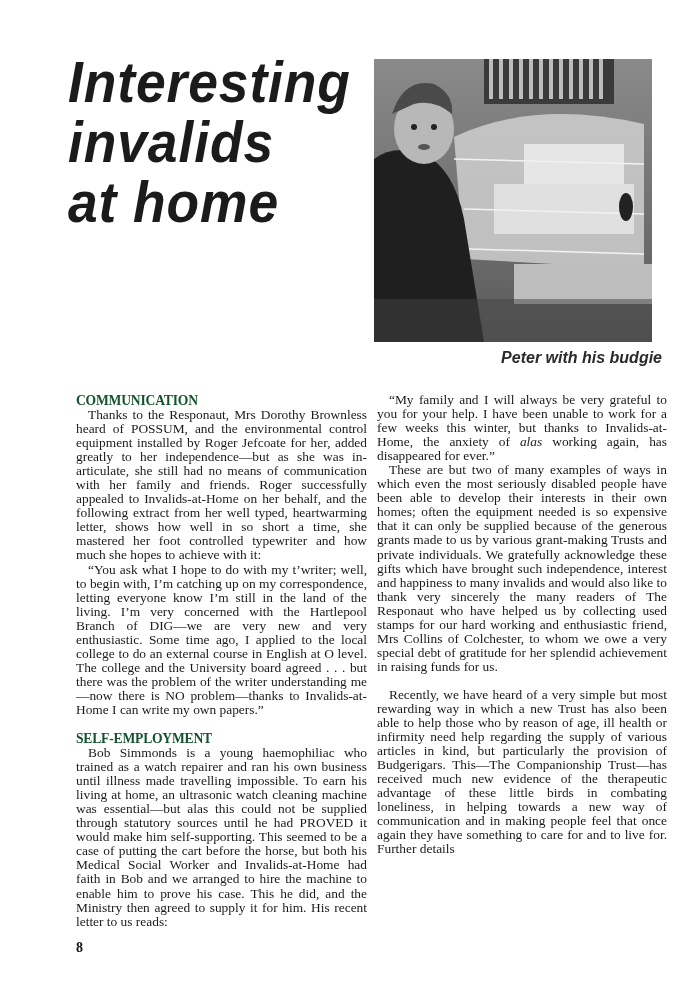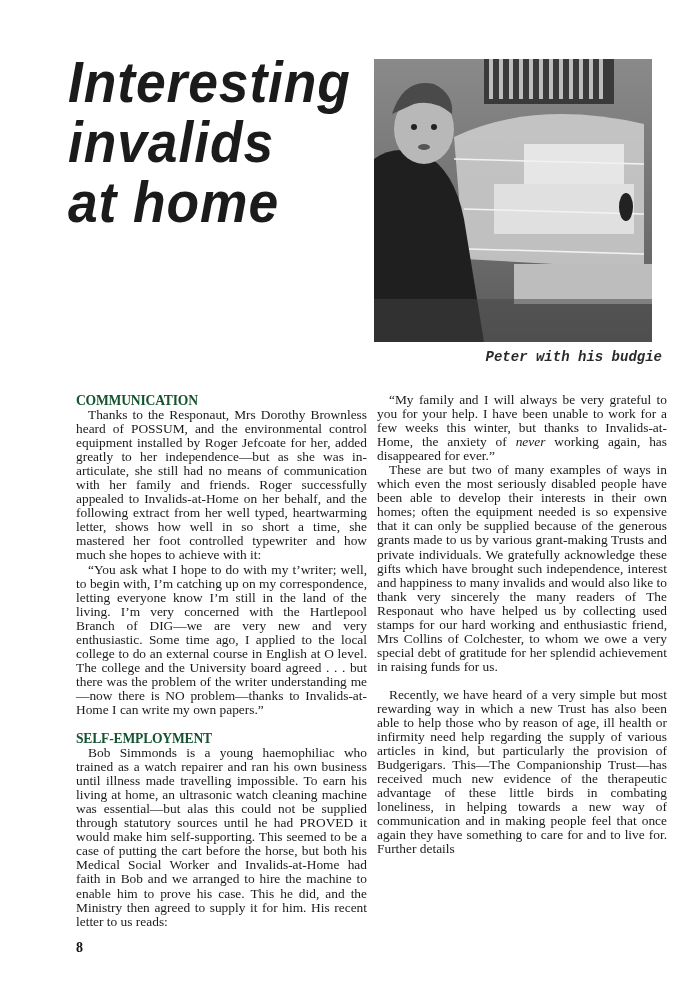--- a/index.html
+++ b/index.html
@@ -11,22 +11,22 @@
     transform: scaleX(0.92); transform-origin: left top;
   }
   .title span { display: block; }
   .photo {
     position: absolute; left: 374px; top: 59px; width: 278px; height: 283px;
     background: #7a7a7a; overflow: hidden;
   }
   .photo svg { width: 100%; height: 100%; display: block; }
   .caption {
     position: absolute; right: 28px; top: 349px; margin: 0;
-    font-family: Liberation Mono, monospace; font-style: italic; font-weight: bold;
-    font-size: 14px; color: #2a2a2a; text-align: right;
+    font-family: Liberation Sans, sans-serif; font-style: italic; font-weight: bold;
+    font-size: 16px; color: #2a2a2a; text-align: right;
   }
   .col {
     position: absolute; top: 393px; width: 291px;
     font-family: "Liberation Serif", serif; font-size: 13.4px; line-height: 14.05px;
     text-align: justify; color: #1a1a1a;
   }
   .col.left { left: 76px; }
   .col.right { left: 377px; width: 290px; top: 393px; }
   .col p { margin: 0; text-indent: 12px; hyphens: manual; }
   .col h2 {
@@ -105,19 +105,19 @@
 <div class="col left">
   <h2>COMMUNICATION</h2>
   <p>Thanks to the Responaut, Mrs Dorothy Brownless heard of POSSUM, and the environmental control equipment installed by Roger Jefcoate for her, added greatly to her independence—but as she was in­articulate, she still had no means of communication with her family and friends.  Roger successfully appealed to Invalids-at-Home on her behalf, and the following extract from her well typed, heart­warming letter, shows how well in so short a time, she mastered her foot controlled typewriter and how much she hopes to achieve with it:</p>
   <p>“You ask what I hope to do with my t’writer; well, to begin with, I’m catching up on my corres­pondence, letting everyone know I’m still in the land of the living.  I’m very concerned with the Hartlepool Branch of DIG—we are very new and very enthusiastic.  Some time ago, I applied to the local college to do an external course in English at O level.  The college and the University board agreed . . . but there was the problem of the writer under­standing me—now there is NO problem—thanks to Invalids-at-Home I can write my own papers.”</p>
   <div class="gap"></div>
   <h2>SELF-EMPLOYMENT</h2>
   <p>Bob Simmonds is a young haemophiliac who trained as a watch repairer and ran his own business until illness made travelling impossible.  To earn his living at home, an ultrasonic watch cleaning machine was essential—but alas this could not be supplied through statutory sources until he had PROVED it would make him self-supporting.  This seemed to be a case of putting the cart before the horse, but both his Medical Social Worker and Invalids-at-Home had faith in Bob and we arranged to hire the machine to enable him to prove his case.  This he did, and the Ministry then agreed to supply it for him.  His recent letter to us reads:</p>
 </div>
 
 <div class="col right">
-  <p><span>“My family and I will always be very grateful to you for your help.  I have been unable to work for a few weeks this winter, but thanks to Invalids-at-Home, the anxiety of </span><em>never</em><span> working again, has disappeared for ever.”</span></p>
+  <p><span>“My family and I will always be very grateful to you for your help.  I have been unable to work for a few weeks this winter, but thanks to Invalids-at-Home, the anxiety of </span><em>alas</em><span> working again, has disappeared for ever.”</span></p>
   <p>These are but two of many examples of ways in which even the most seriously disabled people have been able to develop their interests in their own homes; often the equipment needed is so expensive that it can only be supplied because of the generous grants made to us by various grant-making Trusts and private individuals.  We gratefully acknowledge these gifts which have brought such independence, interest and happiness to many invalids and would also like to thank very sincerely the many readers of The Responaut who have helped us by collecting used stamps for our hard working and enthusiastic friend, Mrs Collins of Colchester, to whom we owe a very special debt of gratitude for her splendid achievement in raising funds for us.</p>
   <div class="gap"></div>
   <p>Recently, we have heard of a very simple but most rewarding way in which a new Trust has also been able to help those who by reason of age, ill health or infirmity need help regarding the supply of various articles in kind, but particularly the provision of Budgerigars.  This—The Companionship Trust—has received much new evidence of the therapeutic advantage of these little birds in combating loneliness, in helping towards a new way of communication and in making people feel that once again they have something to care for and to live for.  Further details</p>
 </div>
 
 <p class="page-number">8</p>
 
 </body></html>

